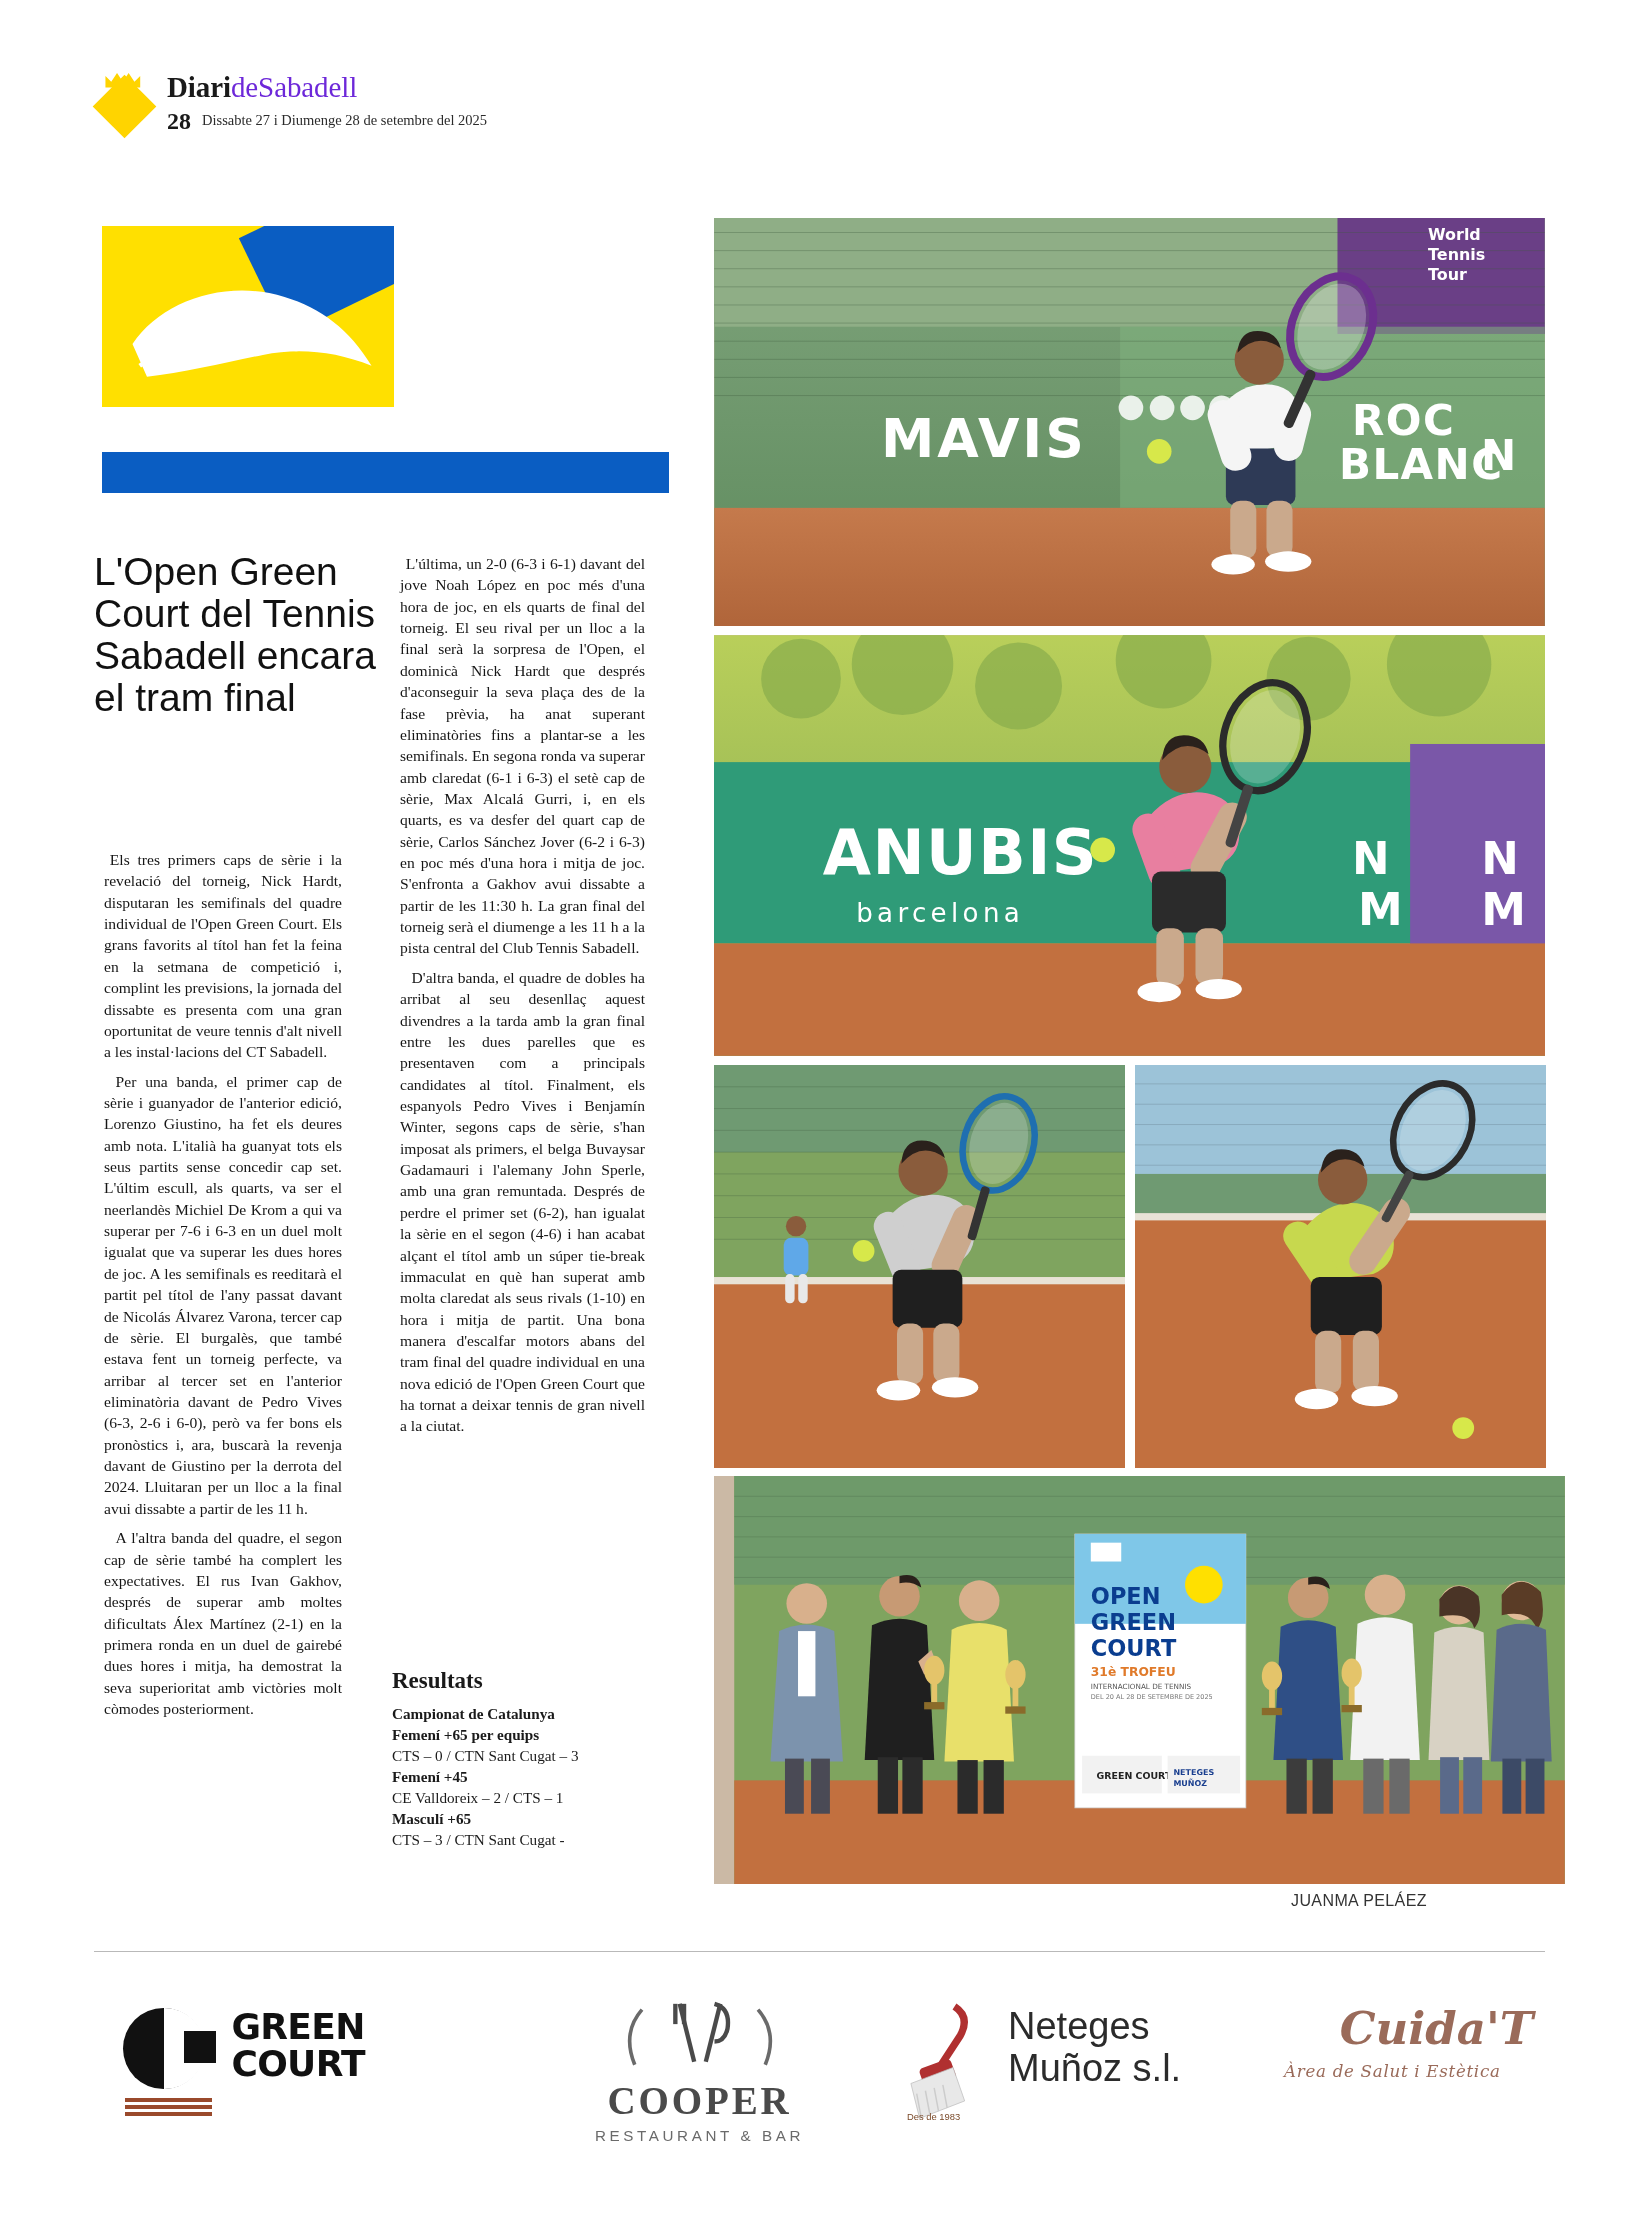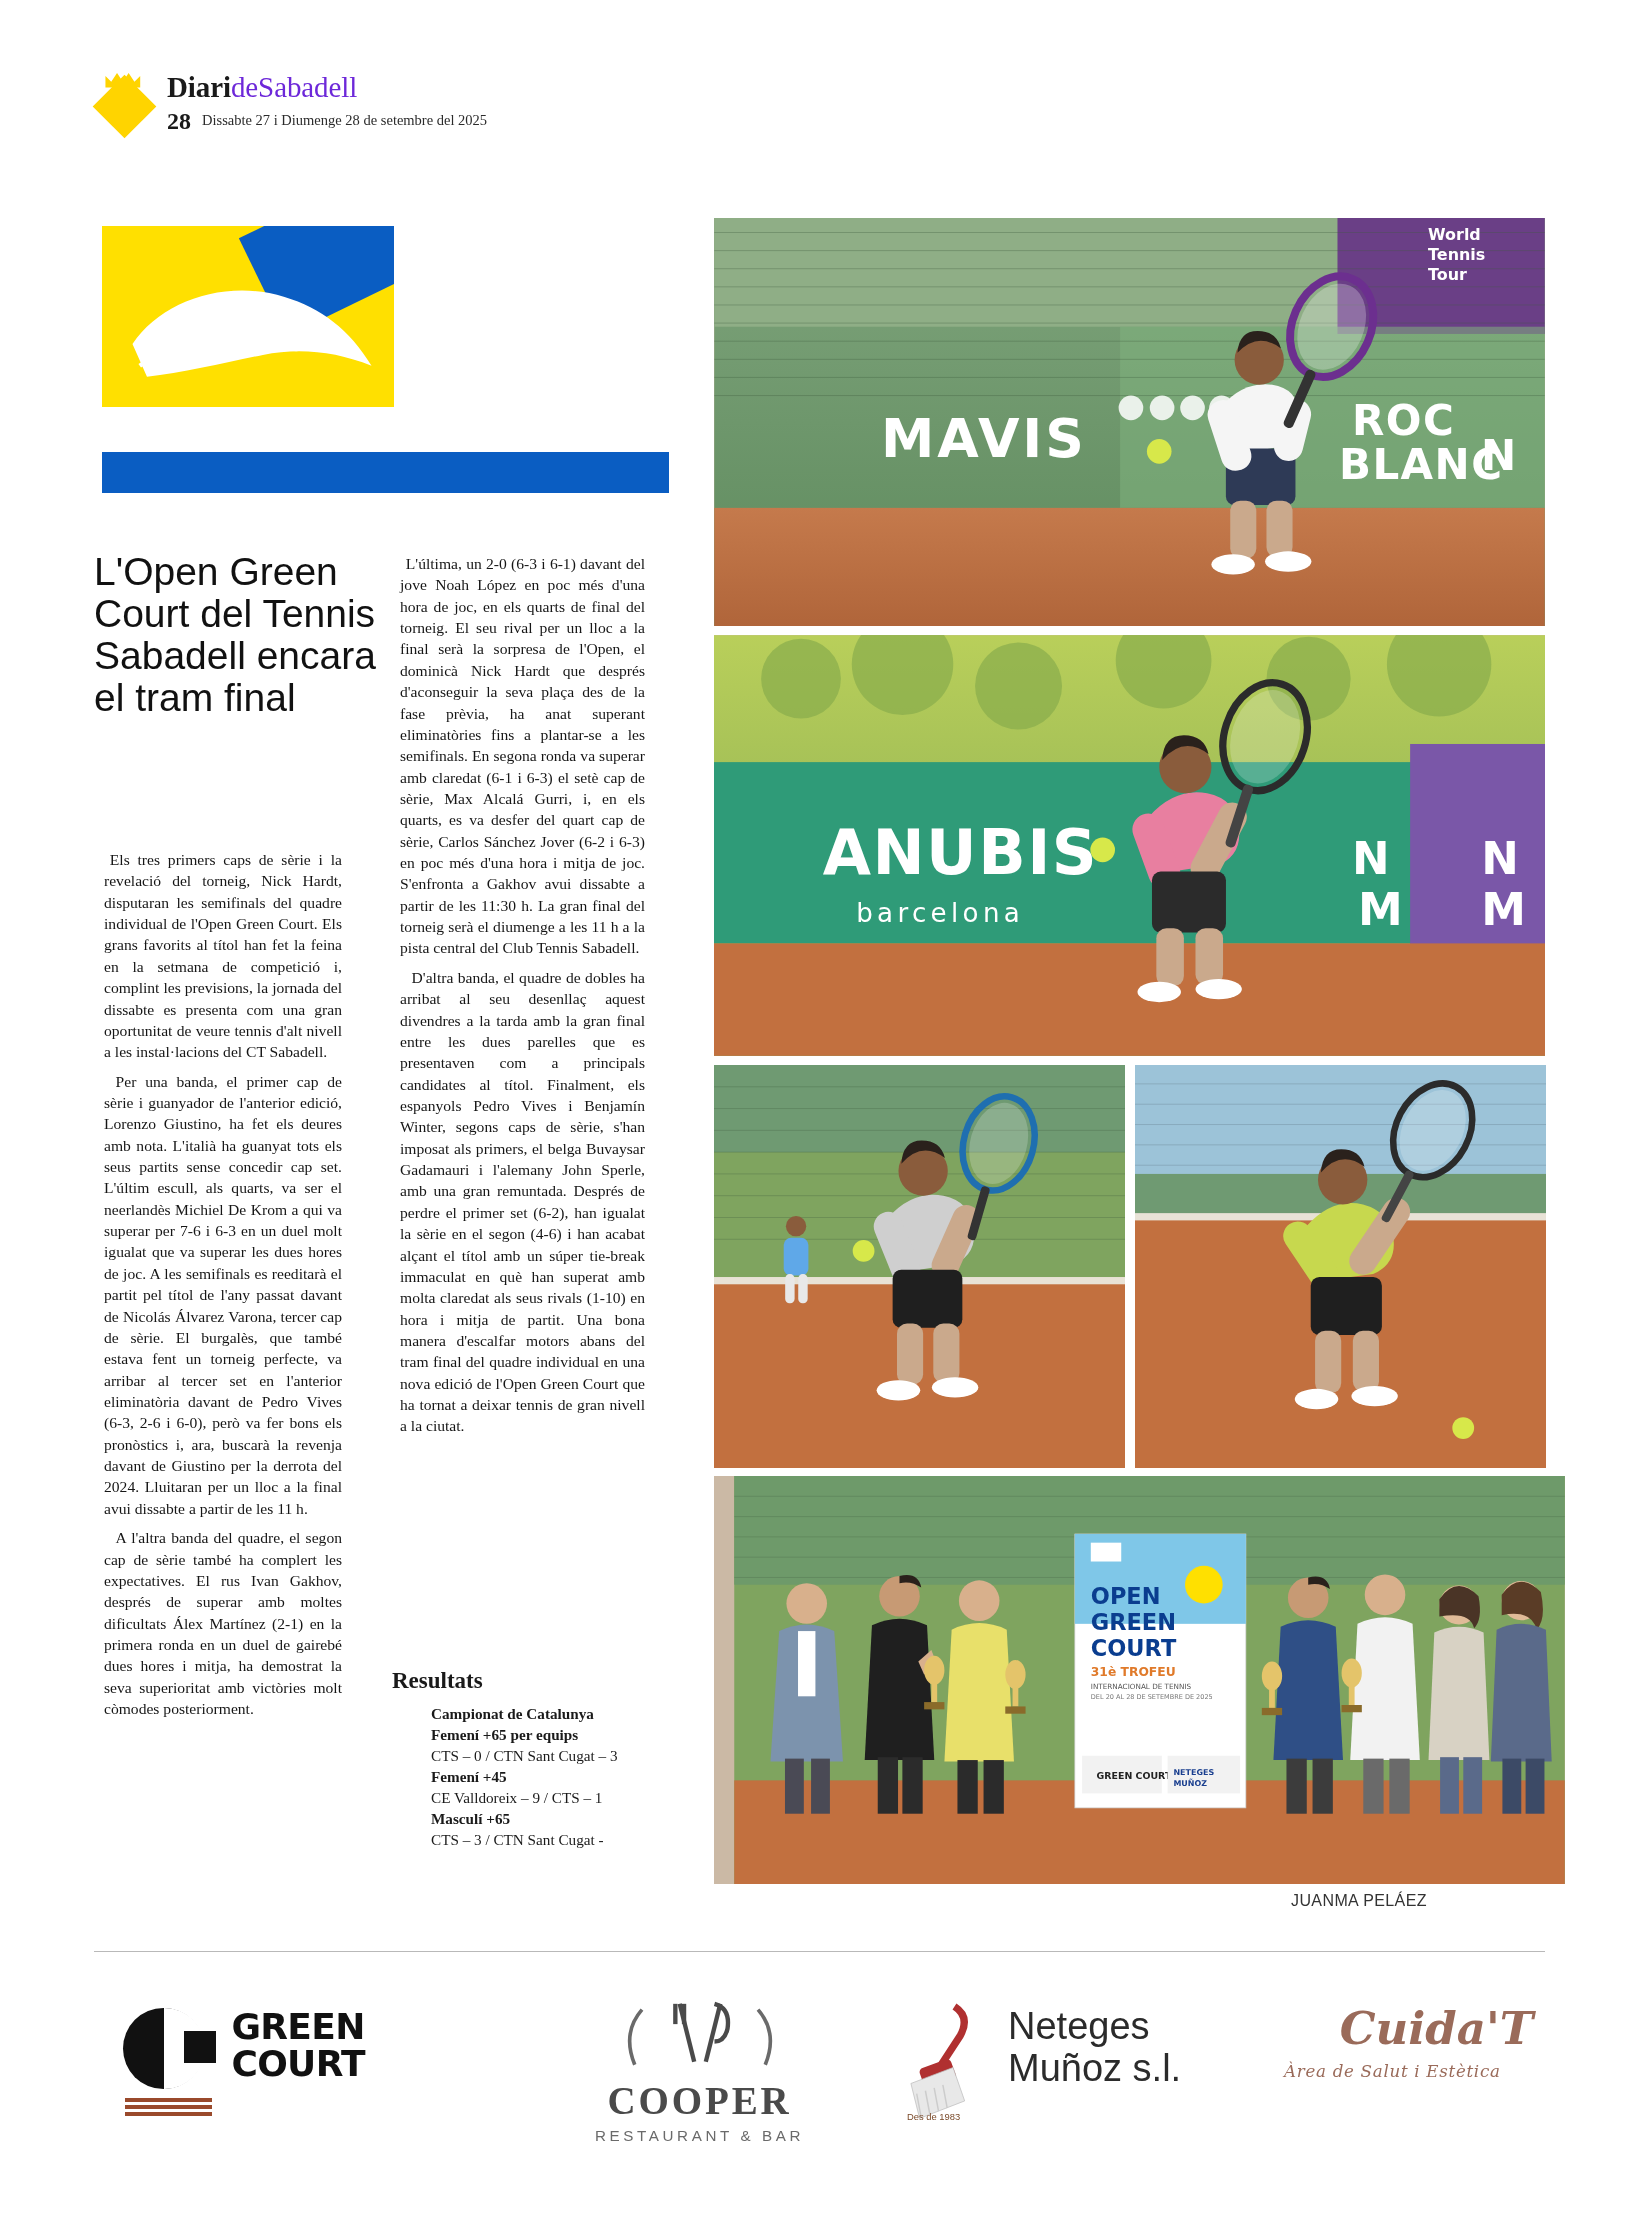--- a/index.html
+++ b/index.html
@@ -152,21 +152,21 @@
     left: 392px;
     top: 1668px;
     width: 268px;
   }
   .resultats h3 {
     margin: 0 0 10.2px 0;
     font-size: 23px;
     font-weight: 700;
     font-family: "Liberation Serif", serif;
   }
-  .res-line { font-size: 15.2px; line-height: 1.38; margin-left: 39px; }
+  .res-line { font-size: 15.2px; line-height: 1.38; }
   .res-line.bold { font-weight: 700; }
 
   
   .photo {
     position: absolute;
     overflow: hidden;
     background: #cbb9a5;
   }
 
   #photo-top    { left: 714px; top: 218px;  width: 831px; height: 408px; }
@@ -272,21 +272,21 @@
     <p class="first">L'última, un 2-0 (6-3 i 6-1) davant del jove Noah López en poc més d'una hora de joc, en els quarts de final del torneig. El seu rival per un lloc a la final serà la sorpresa de l'Open, el dominicà Nick Hardt que després d'aconseguir la seva plaça des de la fase prèvia, ha anat superant eliminatòries fins a plantar-se a les semifinals. En segona ronda va superar amb claredat (6-1 i 6-3) el setè cap de sèrie, Max Alcalá Gurri, i, en els quarts, es va desfer del quart cap de sèrie, Carlos Sánchez Jover (6-2 i 6-3) en poc més d'una hora i mitja de joc. S'enfronta a Gakhov avui dissabte a partir de les 11:30 h. La gran final del torneig serà el diumenge a les 11 h a la pista central del Club Tennis Sabadell.</p>
     <p>D'altra banda, el quadre de dobles ha arribat al seu desenllaç aquest divendres a la tarda amb la gran final entre les dues parelles que es presentaven com a principals candidates al títol. Finalment, els espanyols Pedro Vives i Benjamín Winter, segons caps de sèrie, s'han imposat als primers, el belga Buvaysar Gadamauri i l'alemany John Sperle, amb una gran remuntada. Després de perdre el primer set (6-2), han igualat la sèrie en el segon (4-6) i han acabat alçant el títol amb un súper tie-break immaculat en què han superat amb molta claredat als seus rivals (1-10) en hora i mitja de partit. Una bona manera d'escalfar motors abans del tram final del quadre individual en una nova edició de l'Open Green Court que ha tornat a deixar tennis de gran nivell a la ciutat.</p>
   </div>
 
   <div class="resultats">
     <h3>Resultats</h3>
     <div class="res-line bold">Campionat de Catalunya</div>
     <div class="res-line bold">Femení +65 per equips</div>
     <div class="res-line">CTS – 0 / CTN Sant Cugat – 3</div>
     <div class="res-line bold">Femení +45</div>
-    <div class="res-line">CE Valldoreix – 9 / CTS – 1</div>
+    <div class="res-line">CE Valldoreix – 2 / CTS – 1</div>
     <div class="res-line bold">Masculí +65</div>
     <div class="res-line">CTS – 3 / CTN Sant Cugat -</div>
   </div>
 
   <div class="photo" id="photo-top">
     <svg viewBox="0 0 1146 563" width="831" height="408">
       <defs>
         <linearGradient id="gTopBg" x1="0" y1="0" x2="0" y2="1">
           <stop offset="0" stop-color="#7fa47c"></stop>
             <stop offset="1" stop-color="#5d8a5c"></stop>

